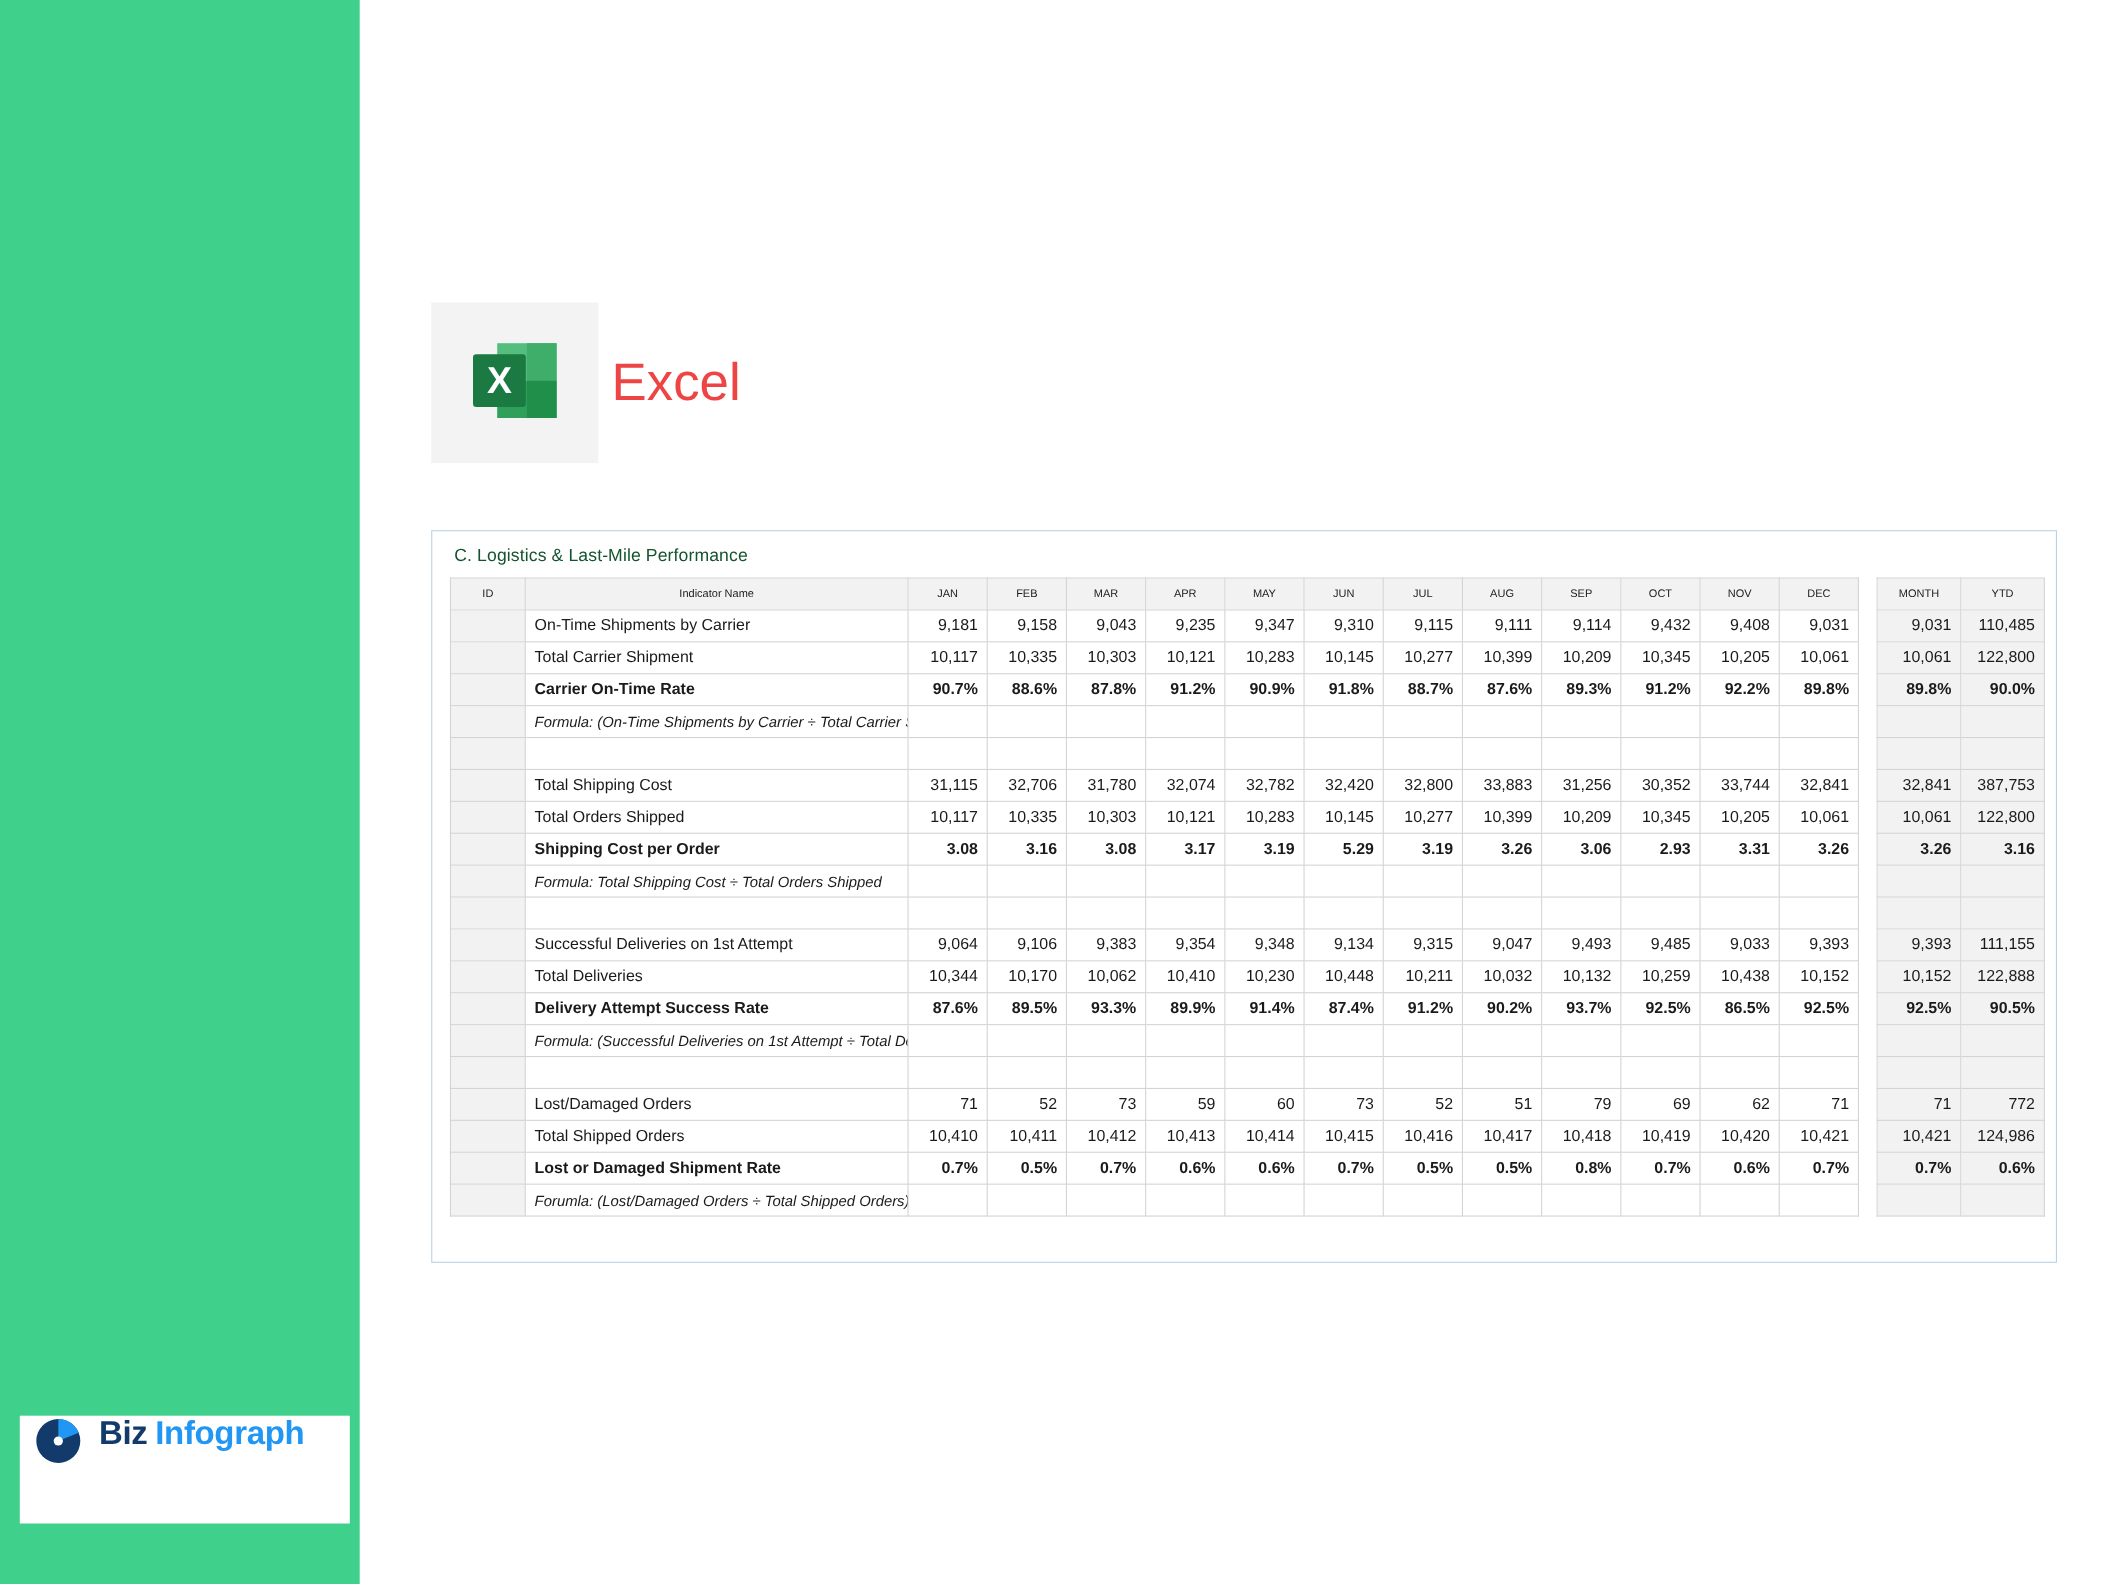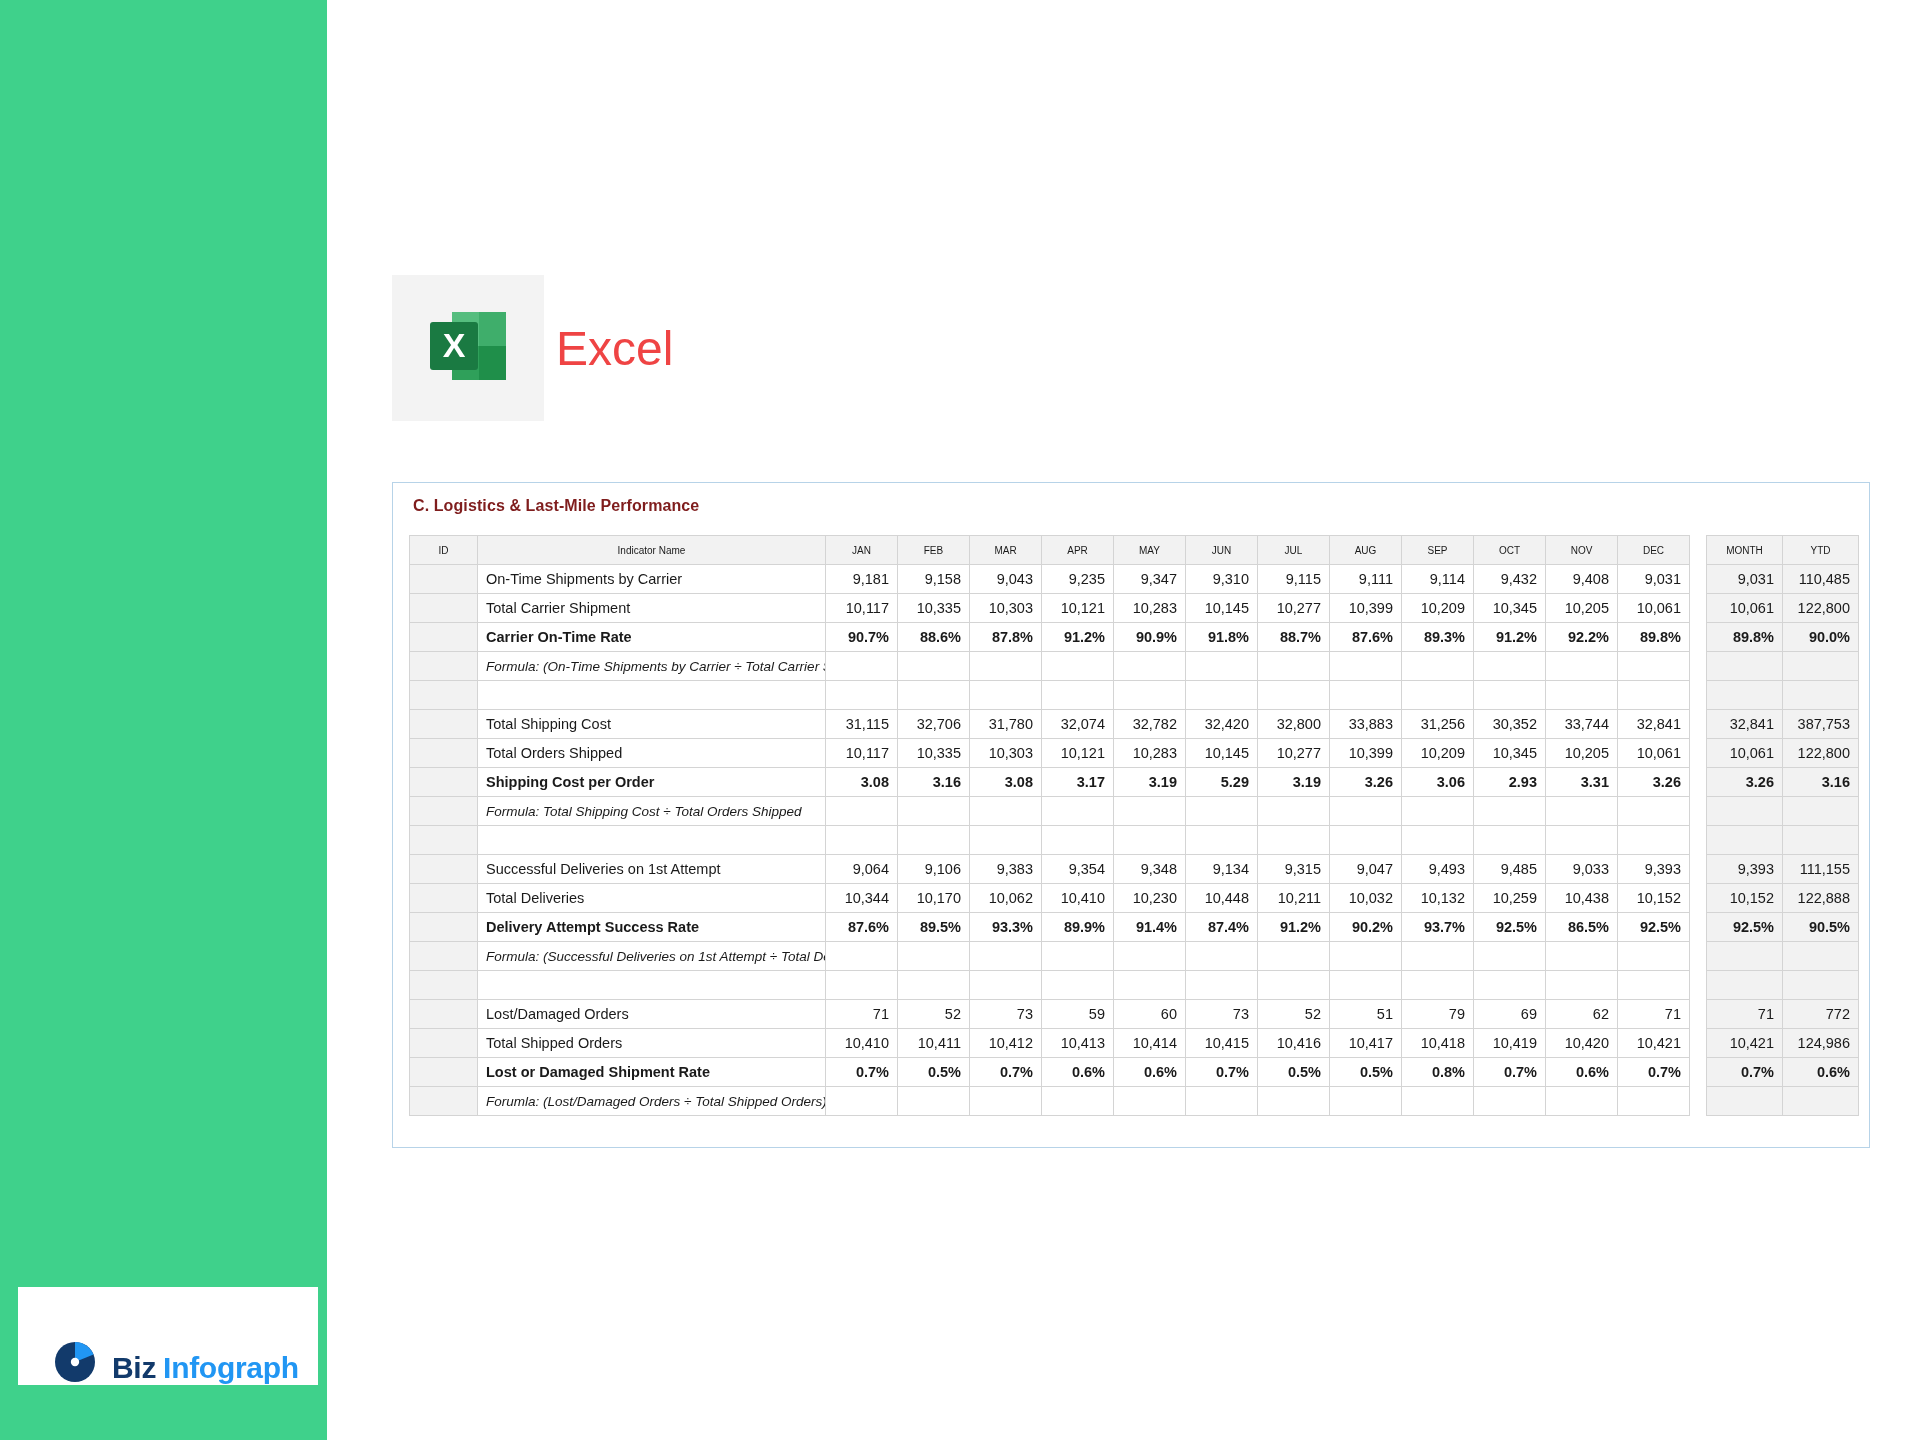--- a/index.html
+++ b/index.html
@@ -12,22 +12,22 @@
   }
   
   .green-band {
     position:absolute; left:0; top:0; width:327px; height:1440px;
     background:#3fd18b;
   }
   
   .logo-card {
     position:absolute; left:18px; bottom:55px;
     width:300px; height:98px; background:#ffffff;
-    display:flex; align-items:flex-end; gap:14px;
-    padding-left:34px; box-sizing:border-box;
+    display:flex; align-items:flex-start; gap:14px;
+    padding-left:12px; box-sizing:border-box;
   }
   .logo-mark { width:46px; height:46px; position:relative; flex:none; }
   .logo-text { font-size:30px; font-weight:bold; letter-spacing:-0.3px; }
   .logo-text .biz { color:#123a6b; }
   .logo-text .info { color:#2196f3; margin-left:7px; }
 
   
   .excel-head {
     position:absolute; left:392px; top:275px;
     display:flex; align-items:center; gap:12px;
@@ -41,22 +41,22 @@
 
   
   .panel {
     position:absolute; left:392px; top:482px;
     width:1478px; height:666px;
     border:1px solid #b7d3e8; background:#ffffff;
     box-sizing:border-box;
     padding:14px 16px 0 16px;
   }
   .panel-title {
-    color:#7f1d1d; font-size:16px; font-weight:bold;
-    margin:0 0 20px 4px; letter-spacing:0.1px;
+    color:#14532d; font-size:16px; font-weight:normal;
+    margin:0 0 10px 4px; letter-spacing:0.1px;
   }
   table.grid {
     border-collapse:collapse; width:1446px; table-layout:fixed;
     font-size:14.5px; color:#1a1a1a;
   }
   table.grid td, table.grid th {
     border:1px solid #d4d4d4;
     height:29px; padding:0 8px; box-sizing:border-box;
     overflow:hidden; white-space:nowrap;
   }

